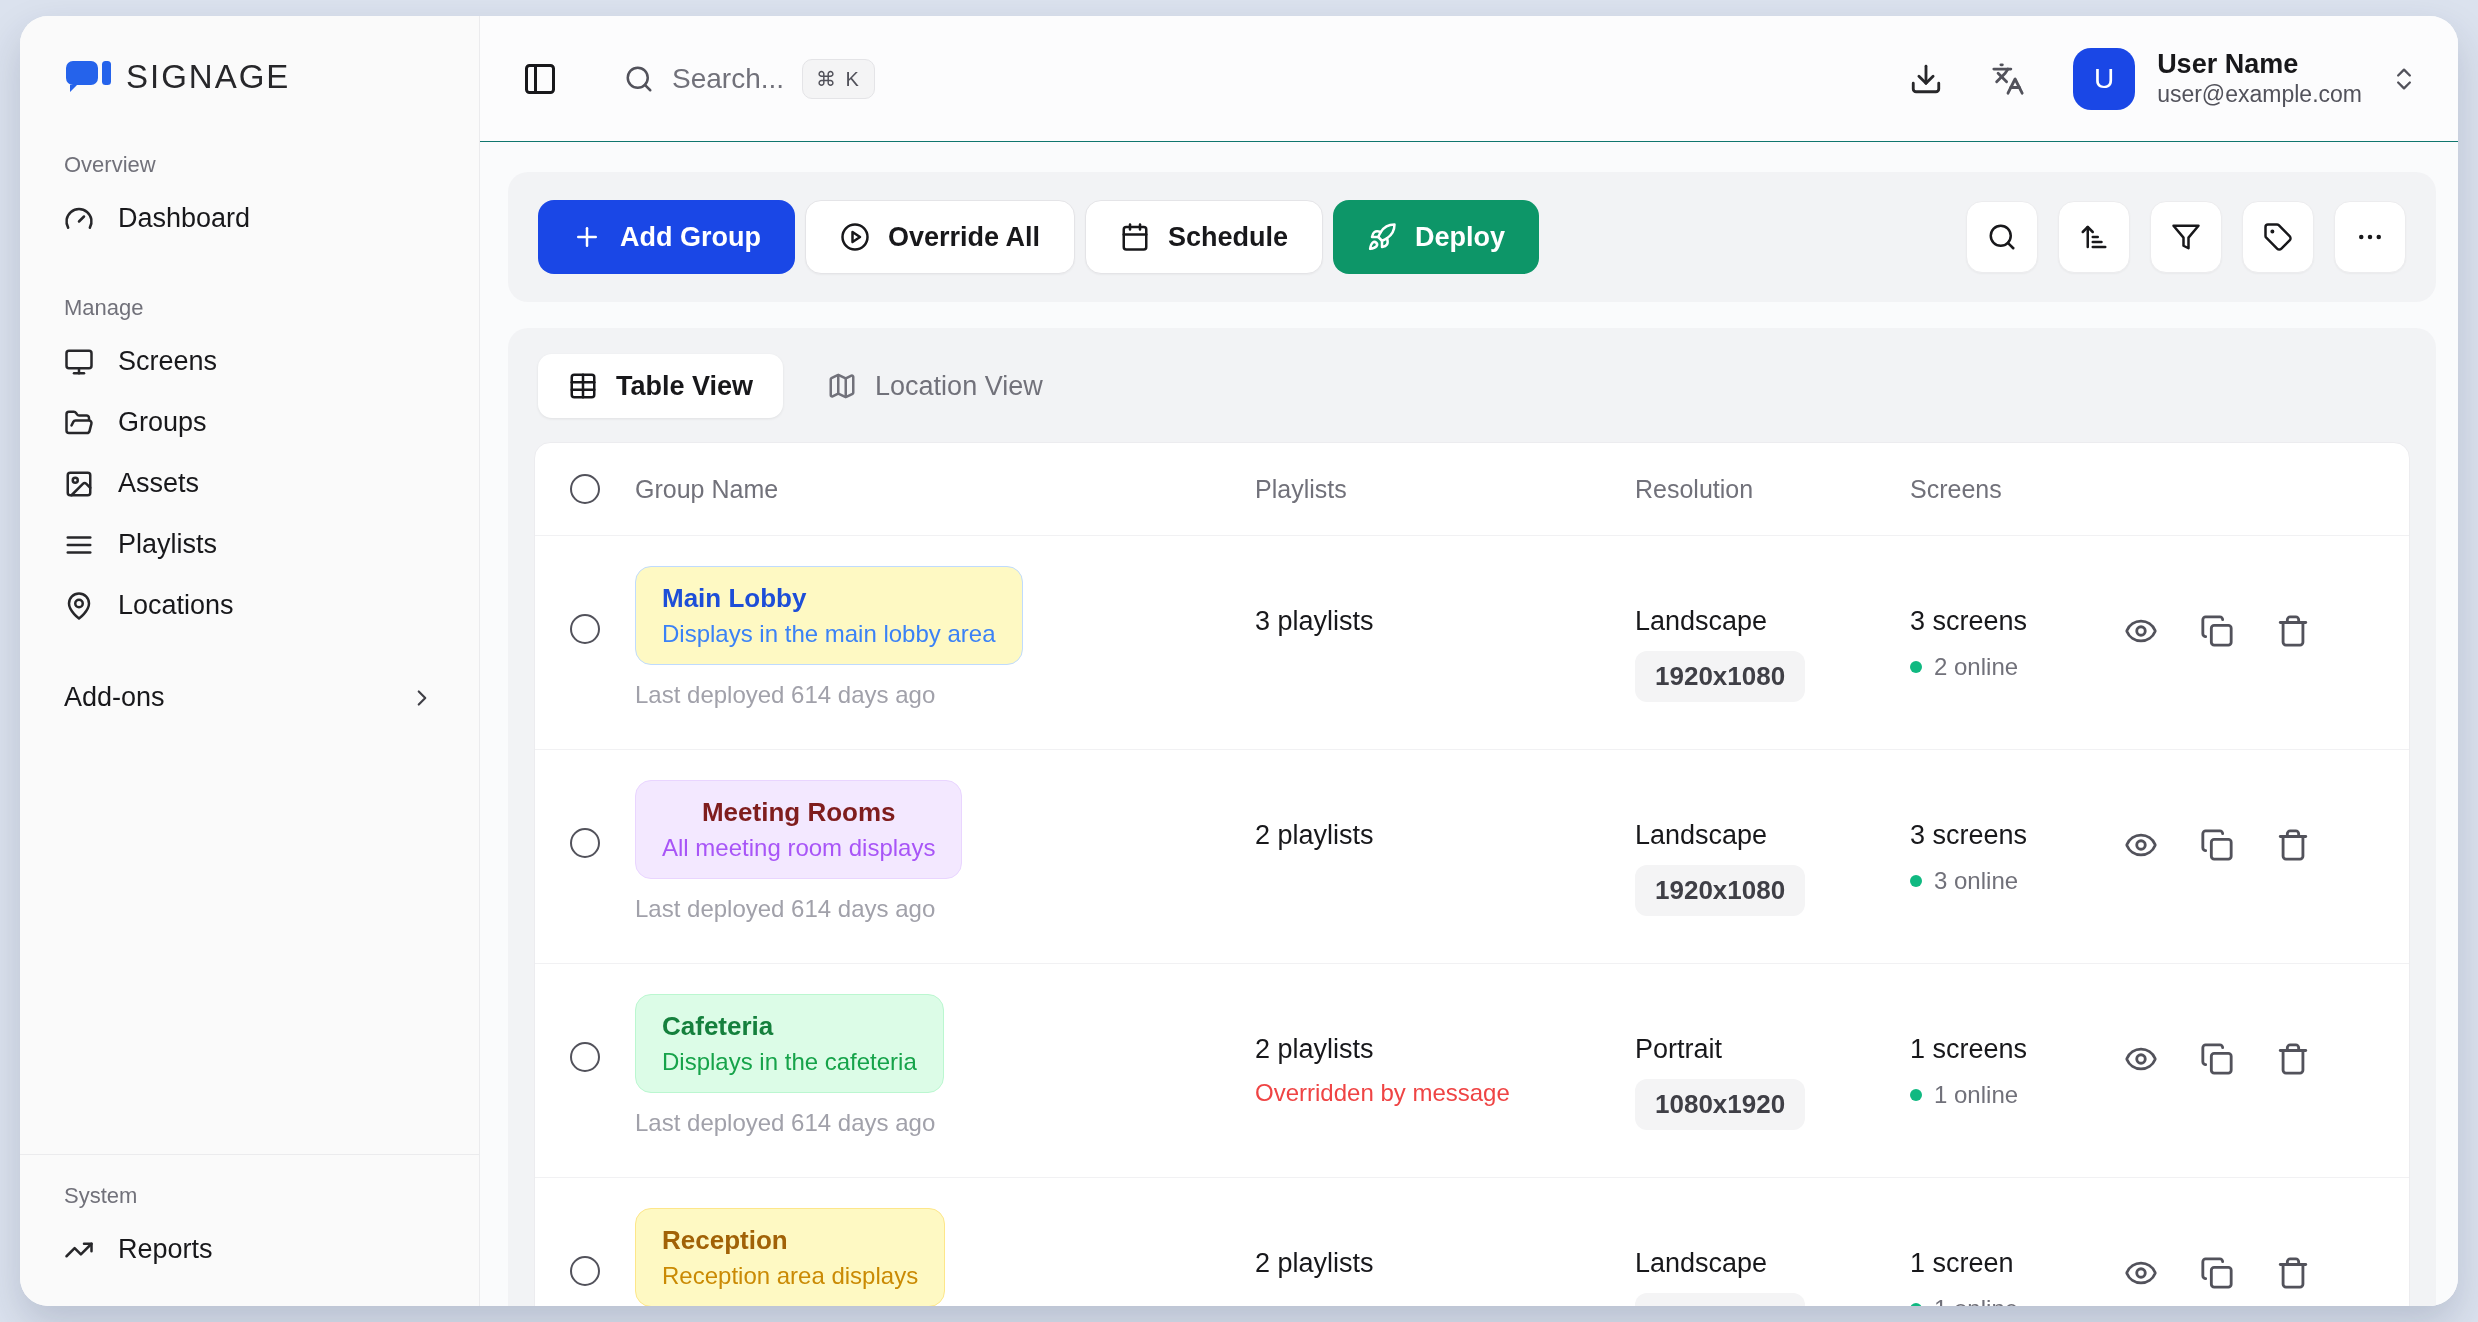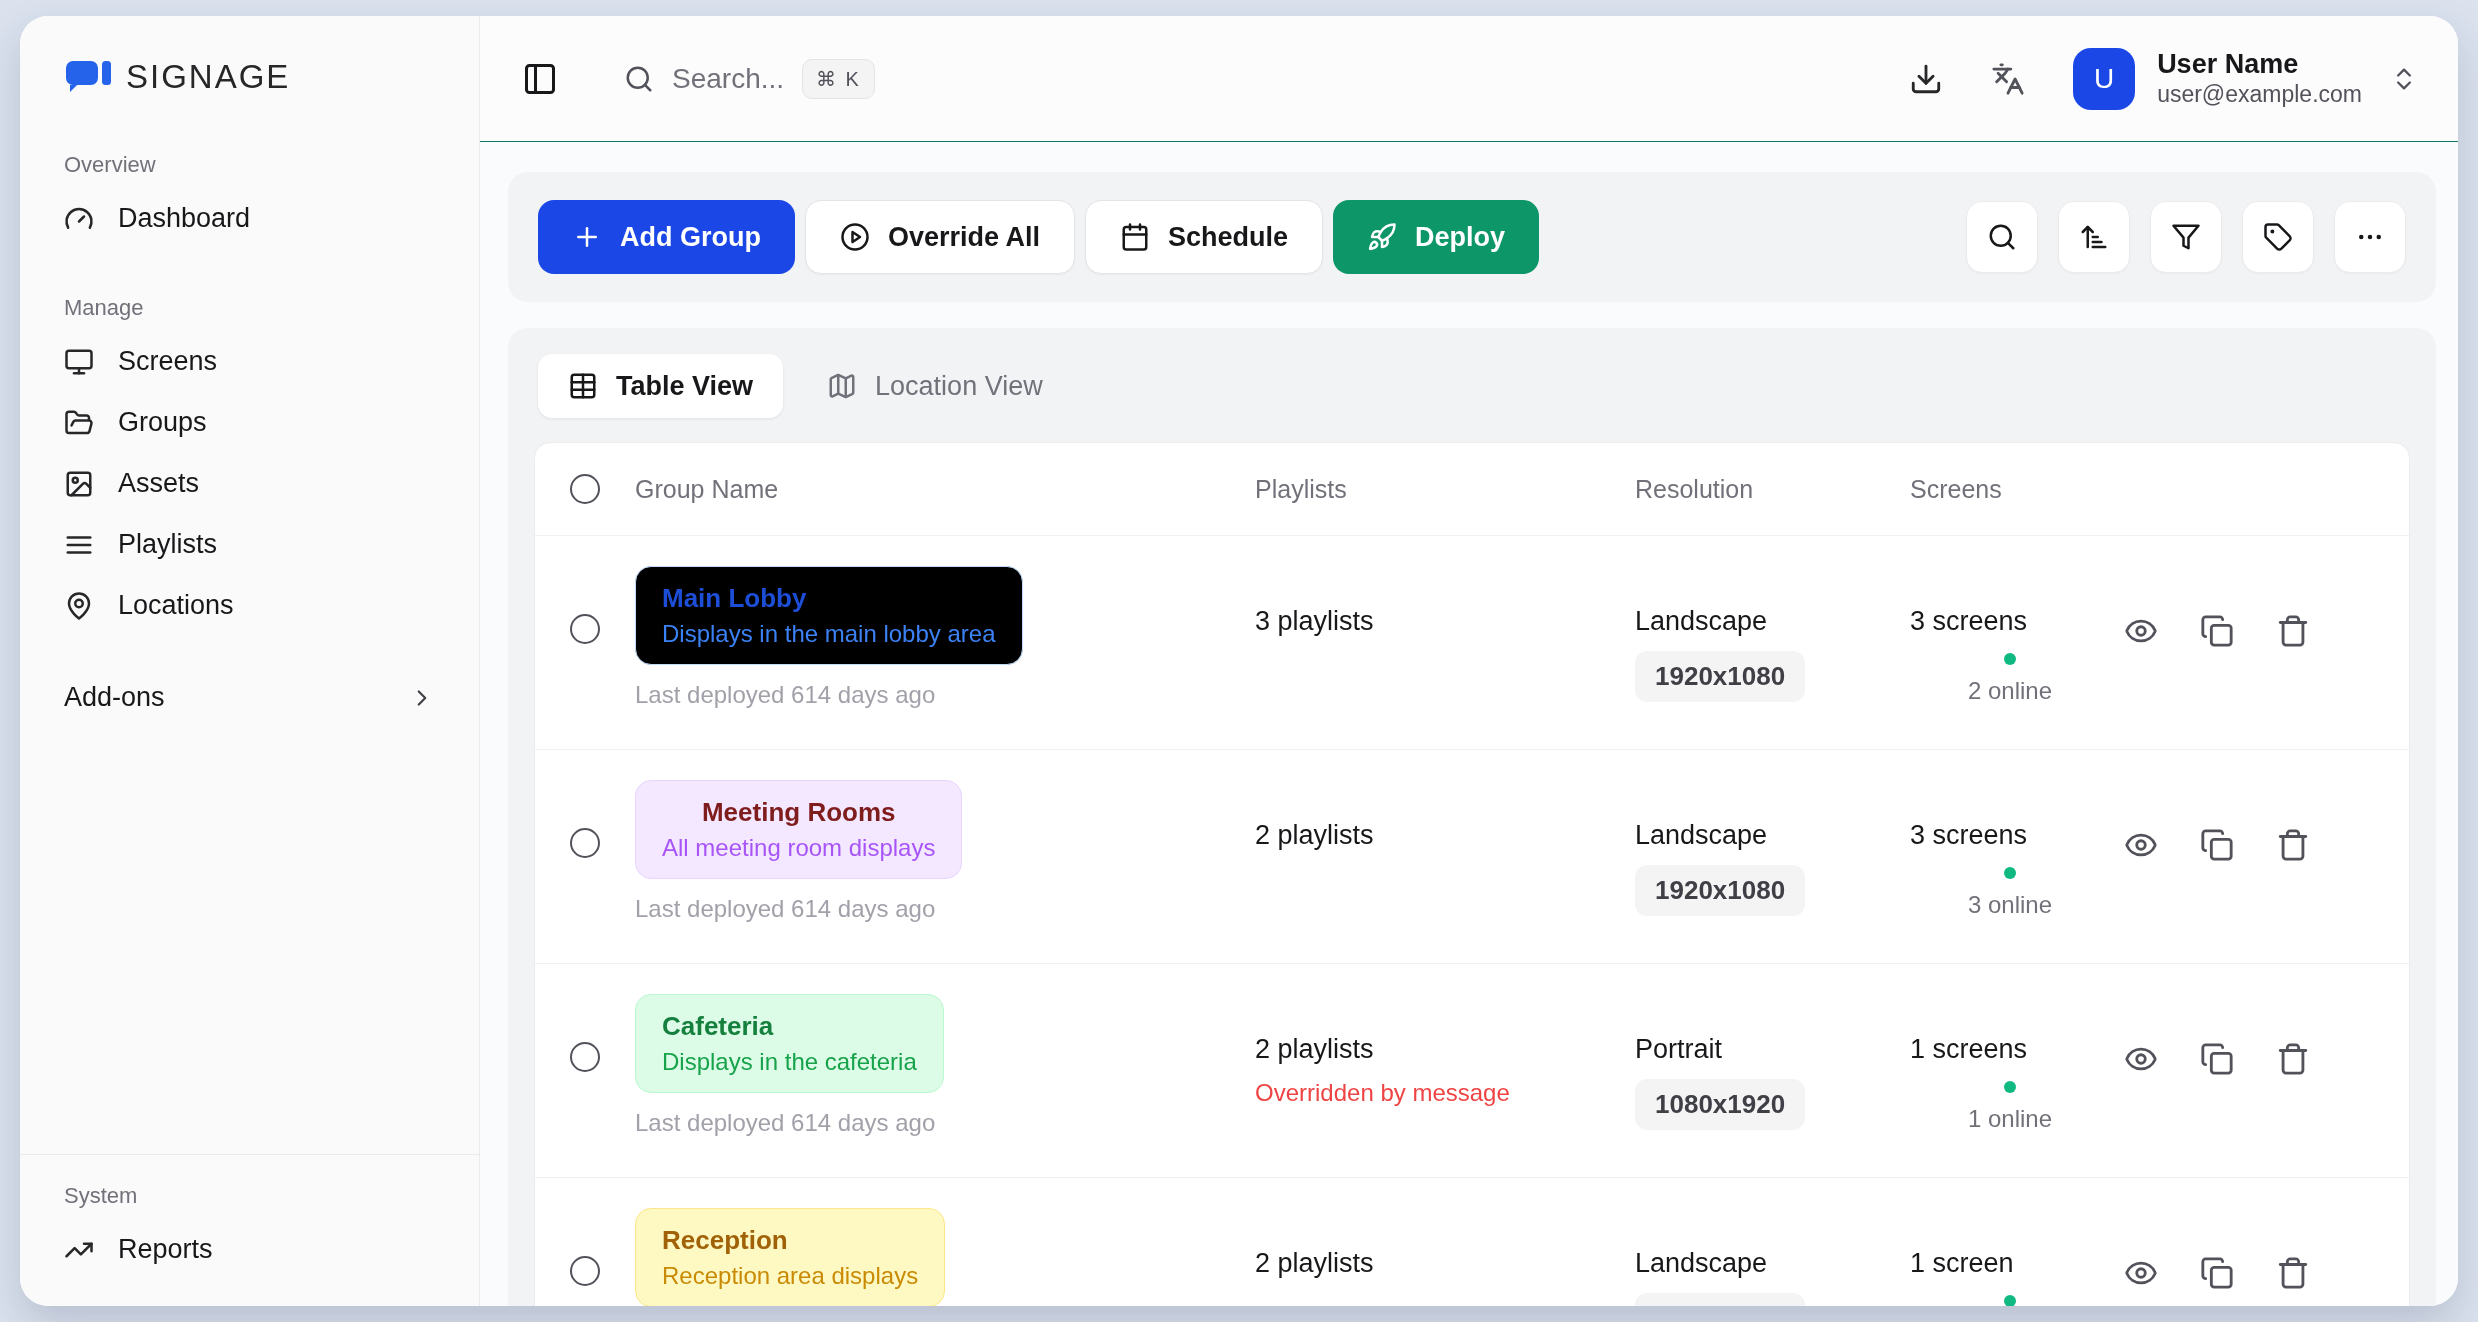--- a/index.html
+++ b/index.html
@@ -111,35 +111,35 @@
   .th { font-size:25px; color:#71717a; }
   .trow { border-top:1px solid #f1f1f3; padding:30px 0; min-height:214px; align-items:flex-start; }
   .cell-check { display:flex; justify-content:center; padding-top:48px; }
   .thead .cell-check { padding-top:0; align-self:center; }
   .checkbox {
     width:30px; height:30px; border-radius:50%; border:2.5px solid #52525b; background:#fff; cursor:pointer;
   }
   .badge { display:inline-block; padding:16px 26px; border-radius:16px; border:1.5px solid transparent; max-width:440px; }
   .badge-title { font-size:26px; font-weight:700; }
   .badge-desc { font-size:24px; margin-top:6px; }
-  .badge--blue   { background:#000000; border-color:#bfdbfe; } .badge--blue .badge-title{color:#1d4ed8;} .badge--blue .badge-desc{color:#3b82f6;}
+  .badge--blue   { background:#fef9c3; border-color:#bfdbfe; } .badge--blue .badge-title{color:#1d4ed8;} .badge--blue .badge-desc{color:#3b82f6;}
   .badge--purple { background:#f3e8ff; border-color:#e9d5ff; } .badge--purple .badge-title{color:#7f1d1d;text-align:center;} .badge--purple .badge-desc{color:#a855f7;}
   .badge--green  { background:#dcfce7; border-color:#bbf7d0; } .badge--green .badge-title{color:#15803d;} .badge--green .badge-desc{color:#16a34a;}
   .badge--yellow { background:#fef9c3; border-color:#fde68a; } .badge--yellow .badge-title{color:#a16207;} .badge--yellow .badge-desc{color:#ca8a04;}
   .deployed { margin-top:16px; font-size:24px; color:#a1a1aa; }
   .cell-mid { padding-top:40px; }
   .playlists-count { font-size:27px; color:#18181b; }
   .override-note { margin-top:14px; font-size:24px; color:#ef4444; }
   .orientation { font-size:27px; color:#18181b; }
   .res-pill {
     display:inline-block; margin-top:14px; background:#f4f4f5; border-radius:12px;
     padding:10px 20px; font-size:26px; font-weight:700; color:#3f3f46;
   }
   .screens-count { font-size:27px; color:#18181b; }
-  .online-row { display:flex; align-items:center; gap:12px; margin-top:16px;flex-direction:column; }
+  .online-row { display:flex; align-items:center; gap:12px; margin-top:16px; }
   .online-dot { width:12px; height:12px; border-radius:50%; background:#10b981; }
   .online-text { font-size:24px; color:#71717a; }
   .cell-actions { display:flex; gap:42px; padding-top:48px; padding-left:14px; }
   .row-action { background:none; border:none; color:#52525b; cursor:pointer; }
   .row-action svg { width:34px; height:34px; }
 </style>
 </head>
 <body>
 
 <div class="frame">

